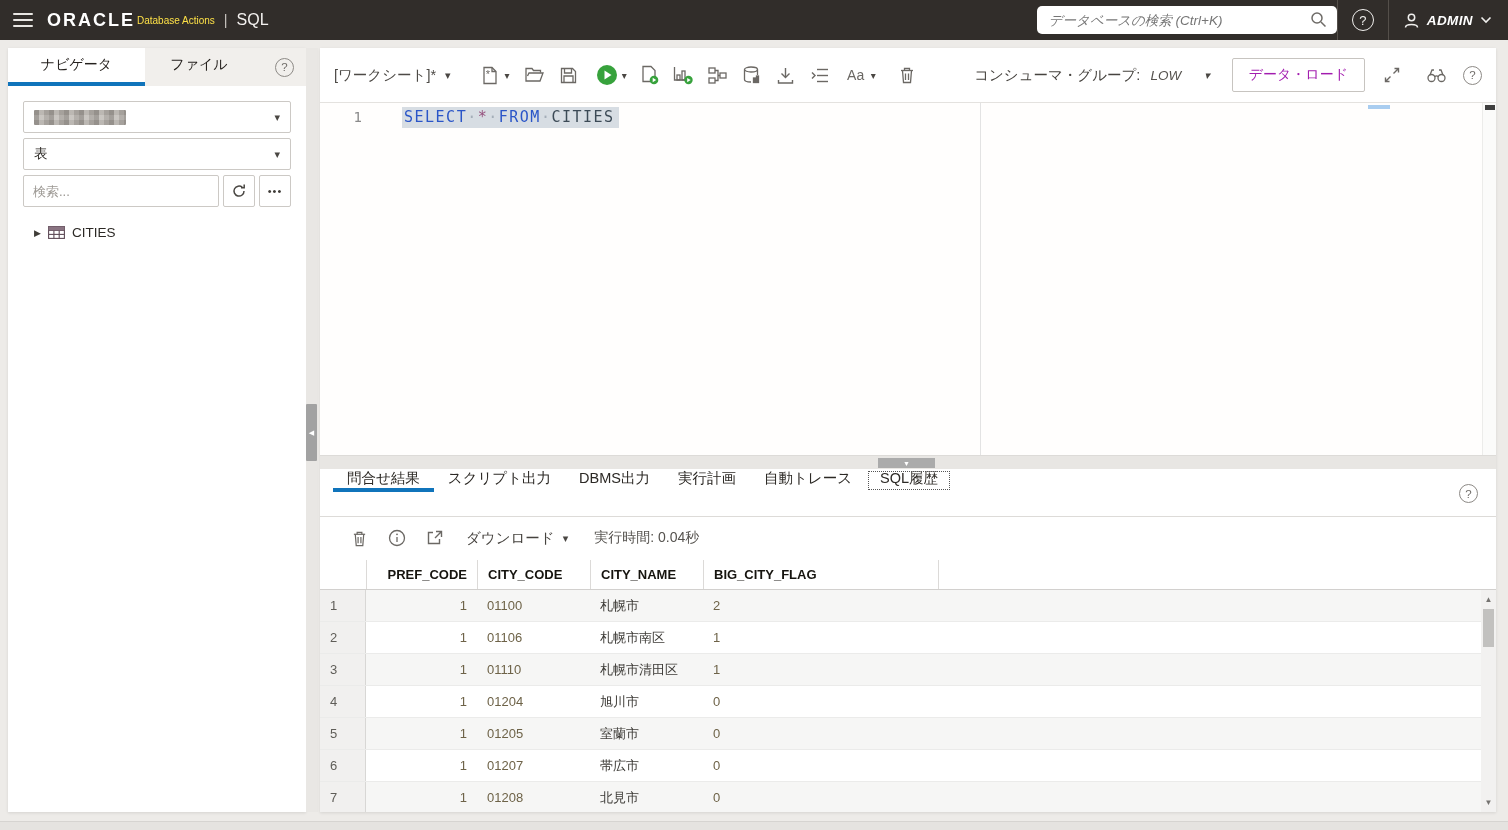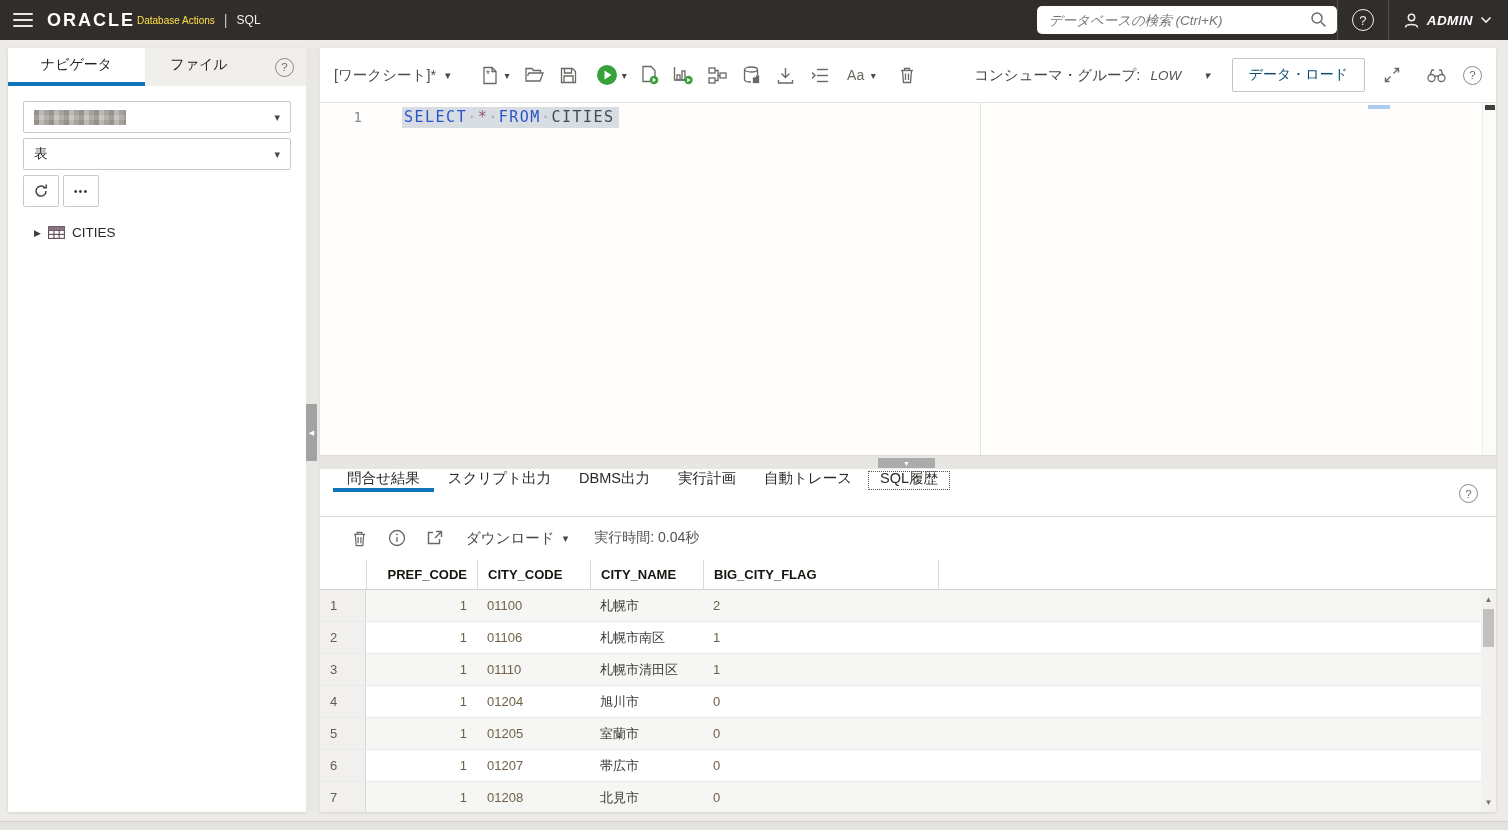--- a/index.html
+++ b/index.html
@@ -7,21 +7,21 @@
   body { font-family:"Liberation Sans", sans-serif; background:#edebe8; position:relative; }
   #app { position:absolute; inset:0; }
 
   
   .topbar { position:absolute; left:0; top:0; width:1508px; height:40px; background:#312d2a; display:flex; align-items:center; color:#fff; }
   .hamburger { width:20px; height:14px; margin-left:13px; display:flex; flex-direction:column; justify-content:space-between; cursor:pointer; }
   .hamburger i { display:block; height:2px; background:#e8e6e3; border-radius:1px; }
   .brand { margin-left:14px; font-weight:bold; font-size:18px; letter-spacing:2px; }
   .prodname { margin-left:2px; font-size:10px; color:#fde047; }
   .proddiv { margin:0 9px; font-size:14.5px; color:#c9c5c1; }
-  .prodmod { font-size:12px; color:#f4f2f0; }
+  .prodmod { font-size:16px; color:#f4f2f0; }
   .topbar-right { margin-left:auto; display:flex; align-items:center; height:100%; }
   .db-search { position:relative; width:300px; height:28px; margin-right:0; }
   .db-search input { width:100%; height:100%; border:none; border-radius:5px; background:#fff; font-size:13.5px; padding:0 34px 0 12px; color:#444; font-family:"Liberation Sans",sans-serif; }
   .db-search input::placeholder { color:#757575; font-style:italic; }
   .db-search svg { position:absolute; right:10px; top:5px; }
   .top-sep { width:1px; height:40px; background:#544f4a; }
   .help-circle { width:22px; height:22px; border:1.6px solid #f0efed; border-radius:50%; display:flex; align-items:center; justify-content:center; font-size:13px; color:#f0efed; margin:0 14px; cursor:pointer; }
   .user-area { display:flex; align-items:center; gap:7px; padding:0 16px 0 14px; cursor:pointer; }
   .user-name { font-size:13.5px; font-weight:bold; letter-spacing:.4px;font-style:italic; }
 
@@ -65,21 +65,21 @@
   .ws-toolbar { height:55px; border-bottom:1px solid #e4e2df; display:flex; align-items:center; padding:0 14px; color:#5c5955; }
   .ws-title { display:flex; align-items:center; gap:9px; font-size:14.5px; color:#4d4a46; cursor:pointer; margin-right:22px; }
   .ws-caret { font-size:11px; color:#4a4743; }
   .tbtn { width:34px; height:34px; display:flex; align-items:center; justify-content:center; cursor:pointer; border-radius:3px; }
   .tbtn-group { display:flex; align-items:center; }
   .mini-caret { font-size:10px; color:#4a4743; margin-left:-2px; cursor:pointer; }
   .aa-label { font-size:14px; color:#6b6864; }
   .ws-right { margin-left:auto; display:flex; align-items:center; gap:10px; }
   .cg-label { font-size:14.5px; color:#46433f; }
   .cg-value { font-size:13.5px; color:#55524e; display:flex; align-items:center; gap:23px; cursor:pointer; margin-right:12px;font-style:italic; }
-  .data-load-btn { border:1px solid #c7c4c0; background:#fff; border-radius:2px; font-size:14px; color:#0c4a6e; padding:7px 16px; cursor:pointer; font-family:"Liberation Sans",sans-serif; }
+  .data-load-btn { border:1px solid #c7c4c0; background:#fff; border-radius:2px; font-size:14px; color:#a21caf; padding:7px 16px; cursor:pointer; font-family:"Liberation Sans",sans-serif; }
 
   
   .editor { position:absolute; left:0; top:55px; width:1176px; height:352px; background:#fffefd; }
   .margin-line { position:absolute; left:660px; top:0; width:1px; height:352px; background:#e3e3e3; }
   .gutter-num { position:absolute; left:22px; top:6px; width:20px; text-align:right; font-family:"DejaVu Sans Mono",monospace; font-size:14px; color:#8a8a8a; }
   .code-line { position:absolute; left:82px; top:4px; font-family:"DejaVu Sans Mono",monospace; font-size:15px; letter-spacing:1.5px; background:#d7dde3; padding:1px 4px 2px 2px; white-space:pre; cursor:text; }
   .tok-kw { color:#2a55c8; }
   .tok-star { color:#96527e; }
   .tok-id { color:#3c4a56; }
   .tok-ws { color:#a4aeb8; }
@@ -180,20 +180,21 @@
     <div class="side-body">
       <div class="sel">
         <div class="redacted"></div>
         <span class="caret">▾</span>
       </div>
       <div class="sel">
         <span class="sel-label">表</span>
         <span class="caret">▾</span>
       </div>
       <div class="search-row">
+        <input type="text" placeholder="検索..." style="">
         <div class="sq-btn">
           <svg width="16" height="16" viewBox="0 0 16 16" fill="none" stroke="#4a4743" stroke-width="1.5">
               <path d="M13 8 a5 5 0 1 1 -1.7-3.7"></path>
               <path d="M13.2 1.6 L13.2 4.8 L10 4.8" fill="none"></path>
             </svg>
         </div>
         <div class="sq-btn">
           <span class="more-dots">•••</span>
         </div>
       </div>

